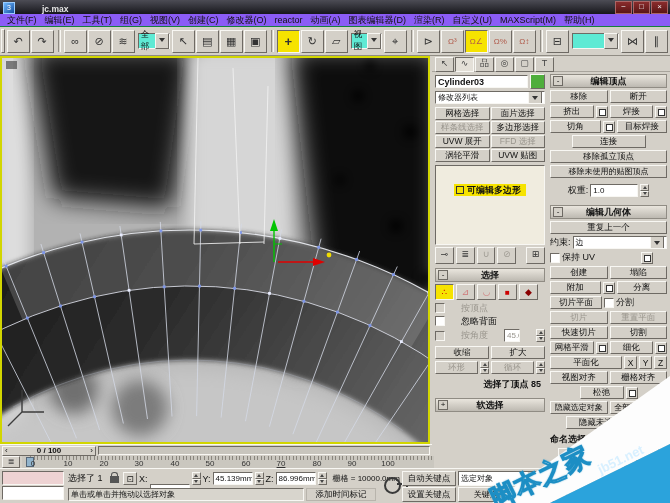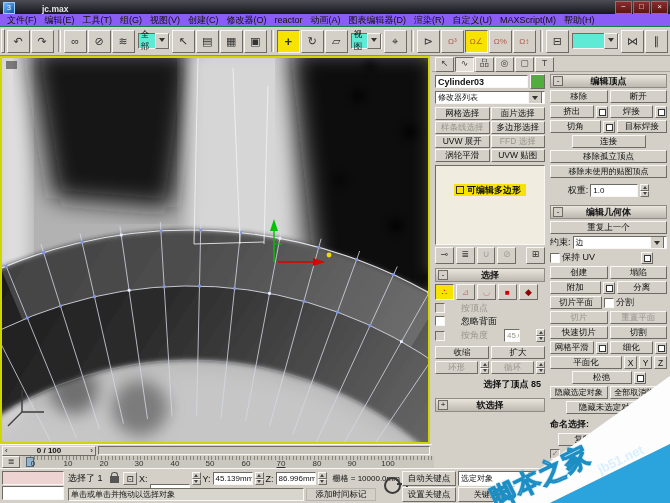--- a/index.html
+++ b/index.html
@@ -496,22 +496,26 @@
         <span class="sq"></span>
         <span class="btn">细化</span>
         <span class="sq"></span>
       </div>
       <div class="r">
         <span class="btn">平面化</span>
         <span class="btn" style="flex:none;width:13px;">X</span>
         <span class="btn" style="flex:none;width:13px;">Y</span>
         <span class="btn" style="flex:none;width:13px;">Z</span>
       </div>
+      <div class="r">
+        <span class="btn">视图对齐</span>
+        <span class="btn">栅格对齐</span>
+      </div>
       <div class="r" style="justify-content:center;">
-        <span class="btn" style="flex:none;width:60px;">松弛</span>
+        <span class="btn" style="flex:none;width:44px;">松弛</span>
         <span class="sq"></span>
       </div>
       <div class="r">
         <span class="btn" style="font-size:8px;">隐藏选定对象</span>
         <span class="btn" style="font-size:8px;">全部取消隐藏</span>
       </div>
       <div class="r" style="justify-content:center;">
         <span class="btn" style="flex:none;width:86px;">隐藏未选定对象</span>
       </div>
       <div class="r" style="margin-top:4px;">

